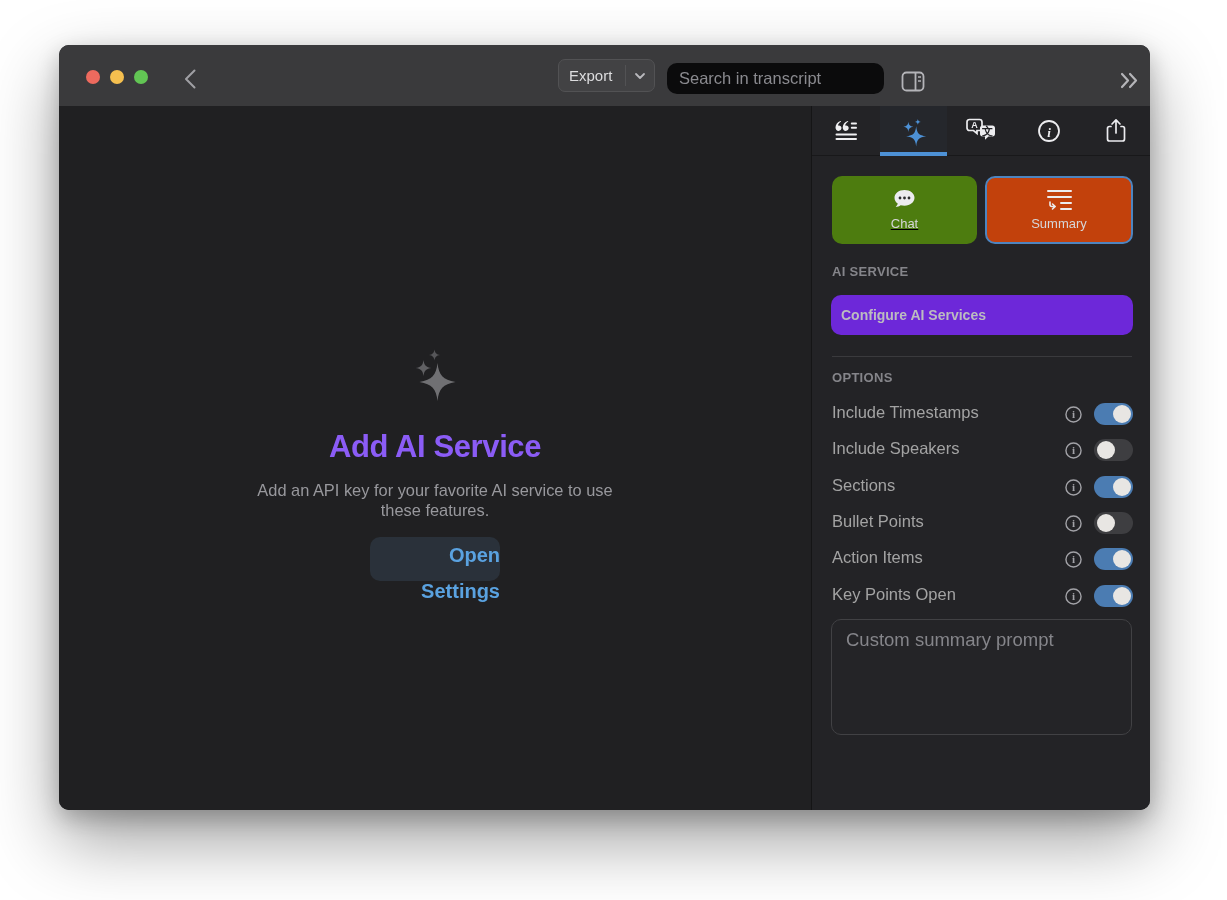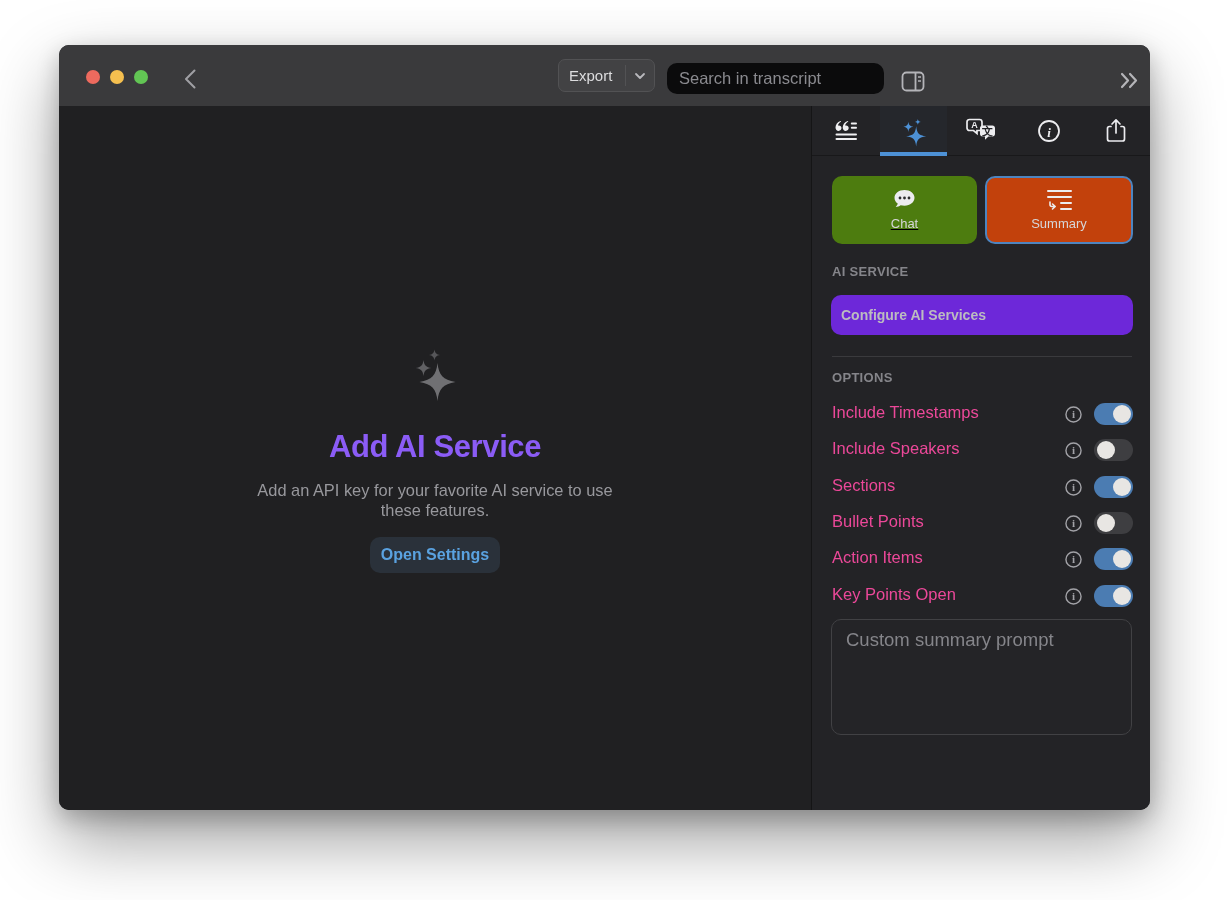--- a/index.html
+++ b/index.html
@@ -31,22 +31,22 @@
 }
 
 #main { position:absolute; left:0; top:61px; width:752px; height:704px; background:#202022; }
 #vdiv { position:absolute; left:752px; top:61px; width:1px; height:704px; background:#151516; }
 #sidebar { position:absolute; left:753px; top:61px; width:338px; height:704px; background:#232326; }
 
 #empty { position:absolute; left:0; top:240px; width:752px; text-align:center; }
 #empty h1 { margin-top:23px; font-size:31px; color:#8b5cf6; font-weight:bold; letter-spacing:-0.4px; }
 #empty .desc { margin-top:16px; font-size:16.4px; color:#98989d; line-height:19.5px; }
 #opensettings {
-  display:inline-block; margin-top:17px; height:36px; line-height:36px; width:130px;
-  background:#2a313a; border-radius:10px; color:#5aa2e0; font-size:16px; font-weight:bold;
+  display:inline-block; margin-top:17px; height:44px; line-height:36px; width:130px;
+  background:#2a313a; border-radius:10px; color:#5aa2e0; font-size:20px; font-weight:bold;text-align:right;
 }
 
 #tabs { position:absolute; left:0; top:0; width:338px; height:50px; border-bottom:1px solid #18181a; }
 .tab { position:absolute; top:0; width:67.6px; height:49px; }
 .tab svg { position:absolute; left:50%; top:50%; transform:translate(-50%,-50%); }
 #tab2 { left:67.6px; background:#25272c; }
 #tab2underline { position:absolute; left:67.6px; top:46px; width:67.6px; height:4px; background:#4d91d6; }
 
 .card { position:absolute; top:70px; height:68px; border-radius:10px; text-align:center; }
 #card-chat { left:20px; width:145px; background:#4d7c0f;text-decoration:underline; }
@@ -58,21 +58,21 @@
 .seclabel { position:absolute; left:20px; font-size:13px; font-weight:bold; color:#85858a; letter-spacing:0.3px; }
 #lbl-ai { top:158px; }
 #configure {
   position:absolute; left:19px; top:189px; width:302px; height:40px;
   background:#6d28d9; border-radius:10px; color:#bcbcc0; font-size:14px; font-weight:bold;
   line-height:40px; padding-left:10px;
 }
 #divider { position:absolute; left:20px; top:250px; width:300px; height:1px; background:#3a3a3d; }
 #lbl-opt { top:264px; }
 .row { position:absolute; left:20px; width:301px; height:22px; }
-.row .rlabel { position:absolute; left:0; top:0px; font-size:16.5px; color:#ec4899;text-align:center; }
+.row .rlabel { position:absolute; left:0; top:0px; font-size:16.5px; color:#a3a3a3;text-align:center; }
 .row .info { position:absolute; left:233px; top:3px; }
 .row .toggle { position:absolute; right:0; top:0; width:39px; height:22px; border-radius:11px; }
 .toggle.on { background:#4b7cb2; }
 .toggle.off { background:#3e3e41; }
 .knob { position:absolute; top:2px; width:18px; height:18px; border-radius:50%; background:#e8e6e3; }
 .toggle.on .knob { right:2.5px; }
 .toggle.off .knob { left:2.5px; }
 #textarea {
   position:absolute; left:19px; top:513px; width:301px; height:116px;
   border:1px solid #414144; border-radius:10px; background:#242427;

